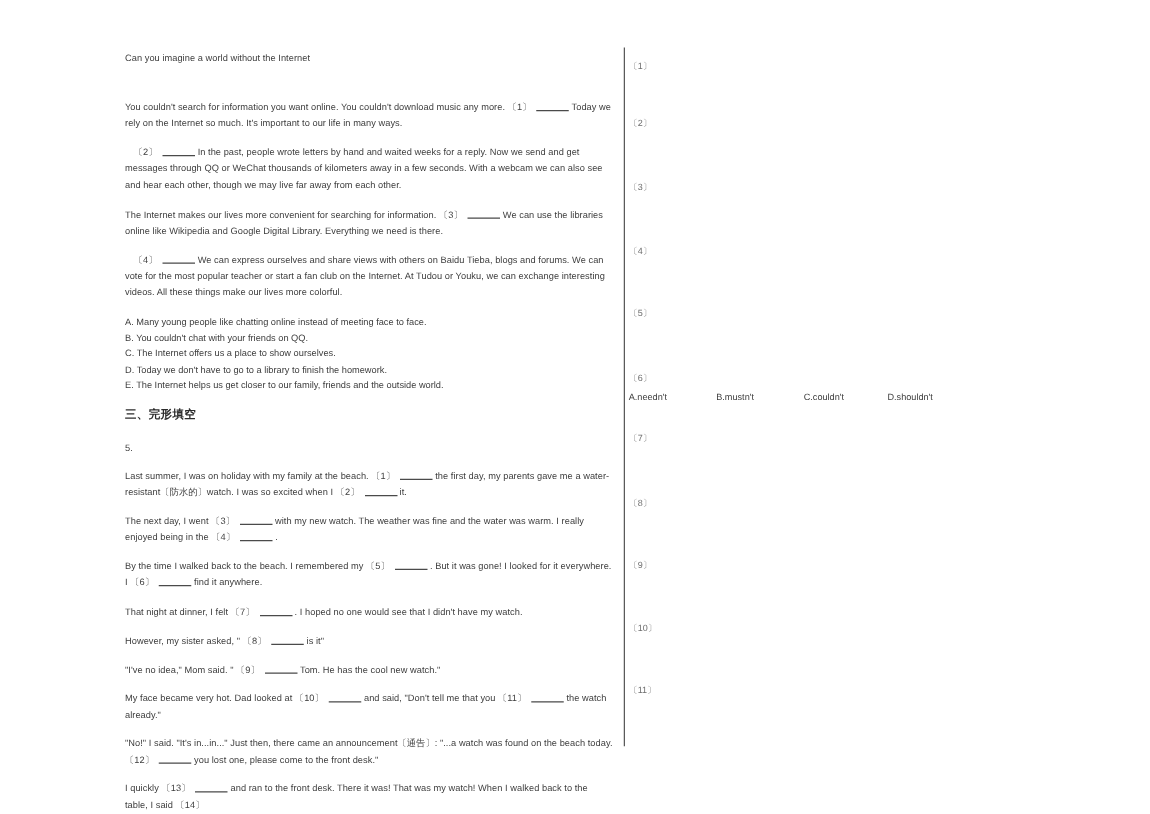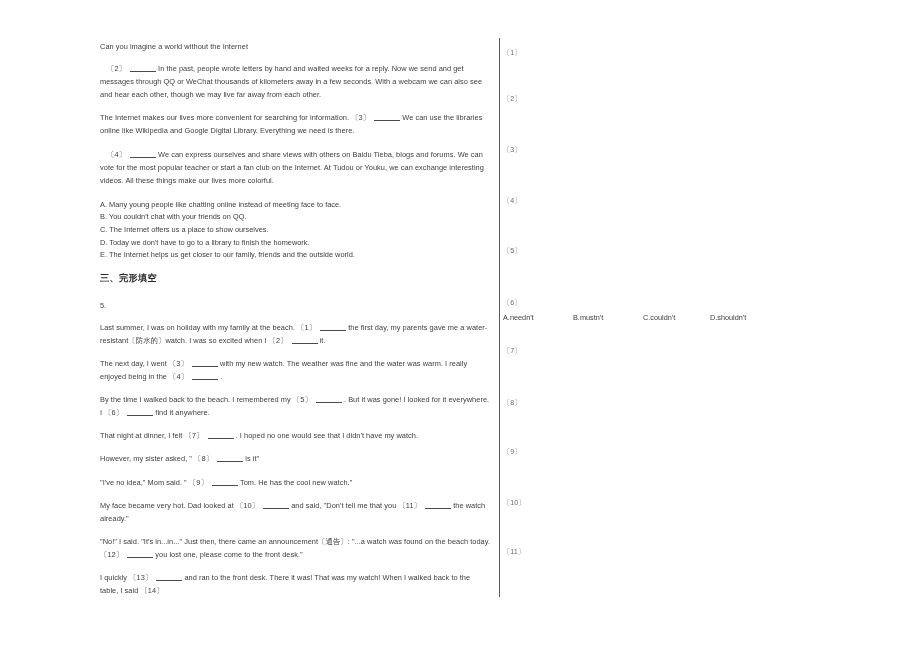--- a/index.html
+++ b/index.html
@@ -32,21 +32,21 @@
   }
 
   .para {
     font-size: 7.4px;
     line-height: 13.1px;
     margin: 0 0 10px 0;
     text-align: left;
     color: #3d3d3d;
     letter-spacing: 0.04px;
   }
-  .para.tight { margin-bottom: 9px; }
+  .para.tight { margin-bottom: 26px; }
   .para.indent { text-indent: 7px; }
 
   .opt-line {
     font-size: 7.4px;
     line-height: 12.6px;
     margin: 0;
     color: #3d3d3d;
   }
   .opt-block { margin: 0 0 0 0; padding-top: 2px; }
   .opt-block .opt-line:first-child { padding-top: 0; }
@@ -121,20 +121,21 @@
 </head>
 <body>
 
 <div id="page">
 
   <div id="left-col">
 
     <p class="para tight">Can you imagine a world without the Internet</p>
 
     <div id="reading-paragraphs">
+        <p class="para"><span>You couldn't search for information you want online. You couldn't download music any more. 〔1〕 </span><span class="blank-rule"></span><span>Today we rely on the Internet so much. It's important to our life in many ways. </span></p>
         <p class="para indent"><span>〔2〕 </span><span class="blank-rule"></span><span>In the past, people wrote letters by hand and waited weeks for a reply. Now we send and get messages through QQ or WeChat thousands of kilometers away in a few seconds. With a webcam we can also see and hear each other, though we may live far away from each other. </span></p>
         <p class="para"><span>The Internet makes our lives more convenient for searching for information. 〔3〕 </span><span class="blank-rule"></span><span>We can use the libraries online like Wikipedia and Google Digital Library. Everything we need is there. </span></p>
         <p class="para indent"><span>〔4〕 </span><span class="blank-rule"></span><span>We can express ourselves and share views with others on Baidu Tieba, blogs and forums. We can vote for the most popular teacher or start a fan club on the Internet. At Tudou or Youku, we can exchange interesting videos. All these things make our lives more colorful. </span></p>
       </div>
 
     <div class="opt-block" id="reading-choices">
         <p class="opt-line">A. Many young people like chatting online instead of meeting face to face.</p>
         <p class="opt-line">B. You couldn't chat with your friends on QQ.</p>
         <p class="opt-line">C. The Internet offers us a place to show ourselves.</p>
         <p class="opt-line">D. Today we don't have to go to a library to finish the homework.</p>

